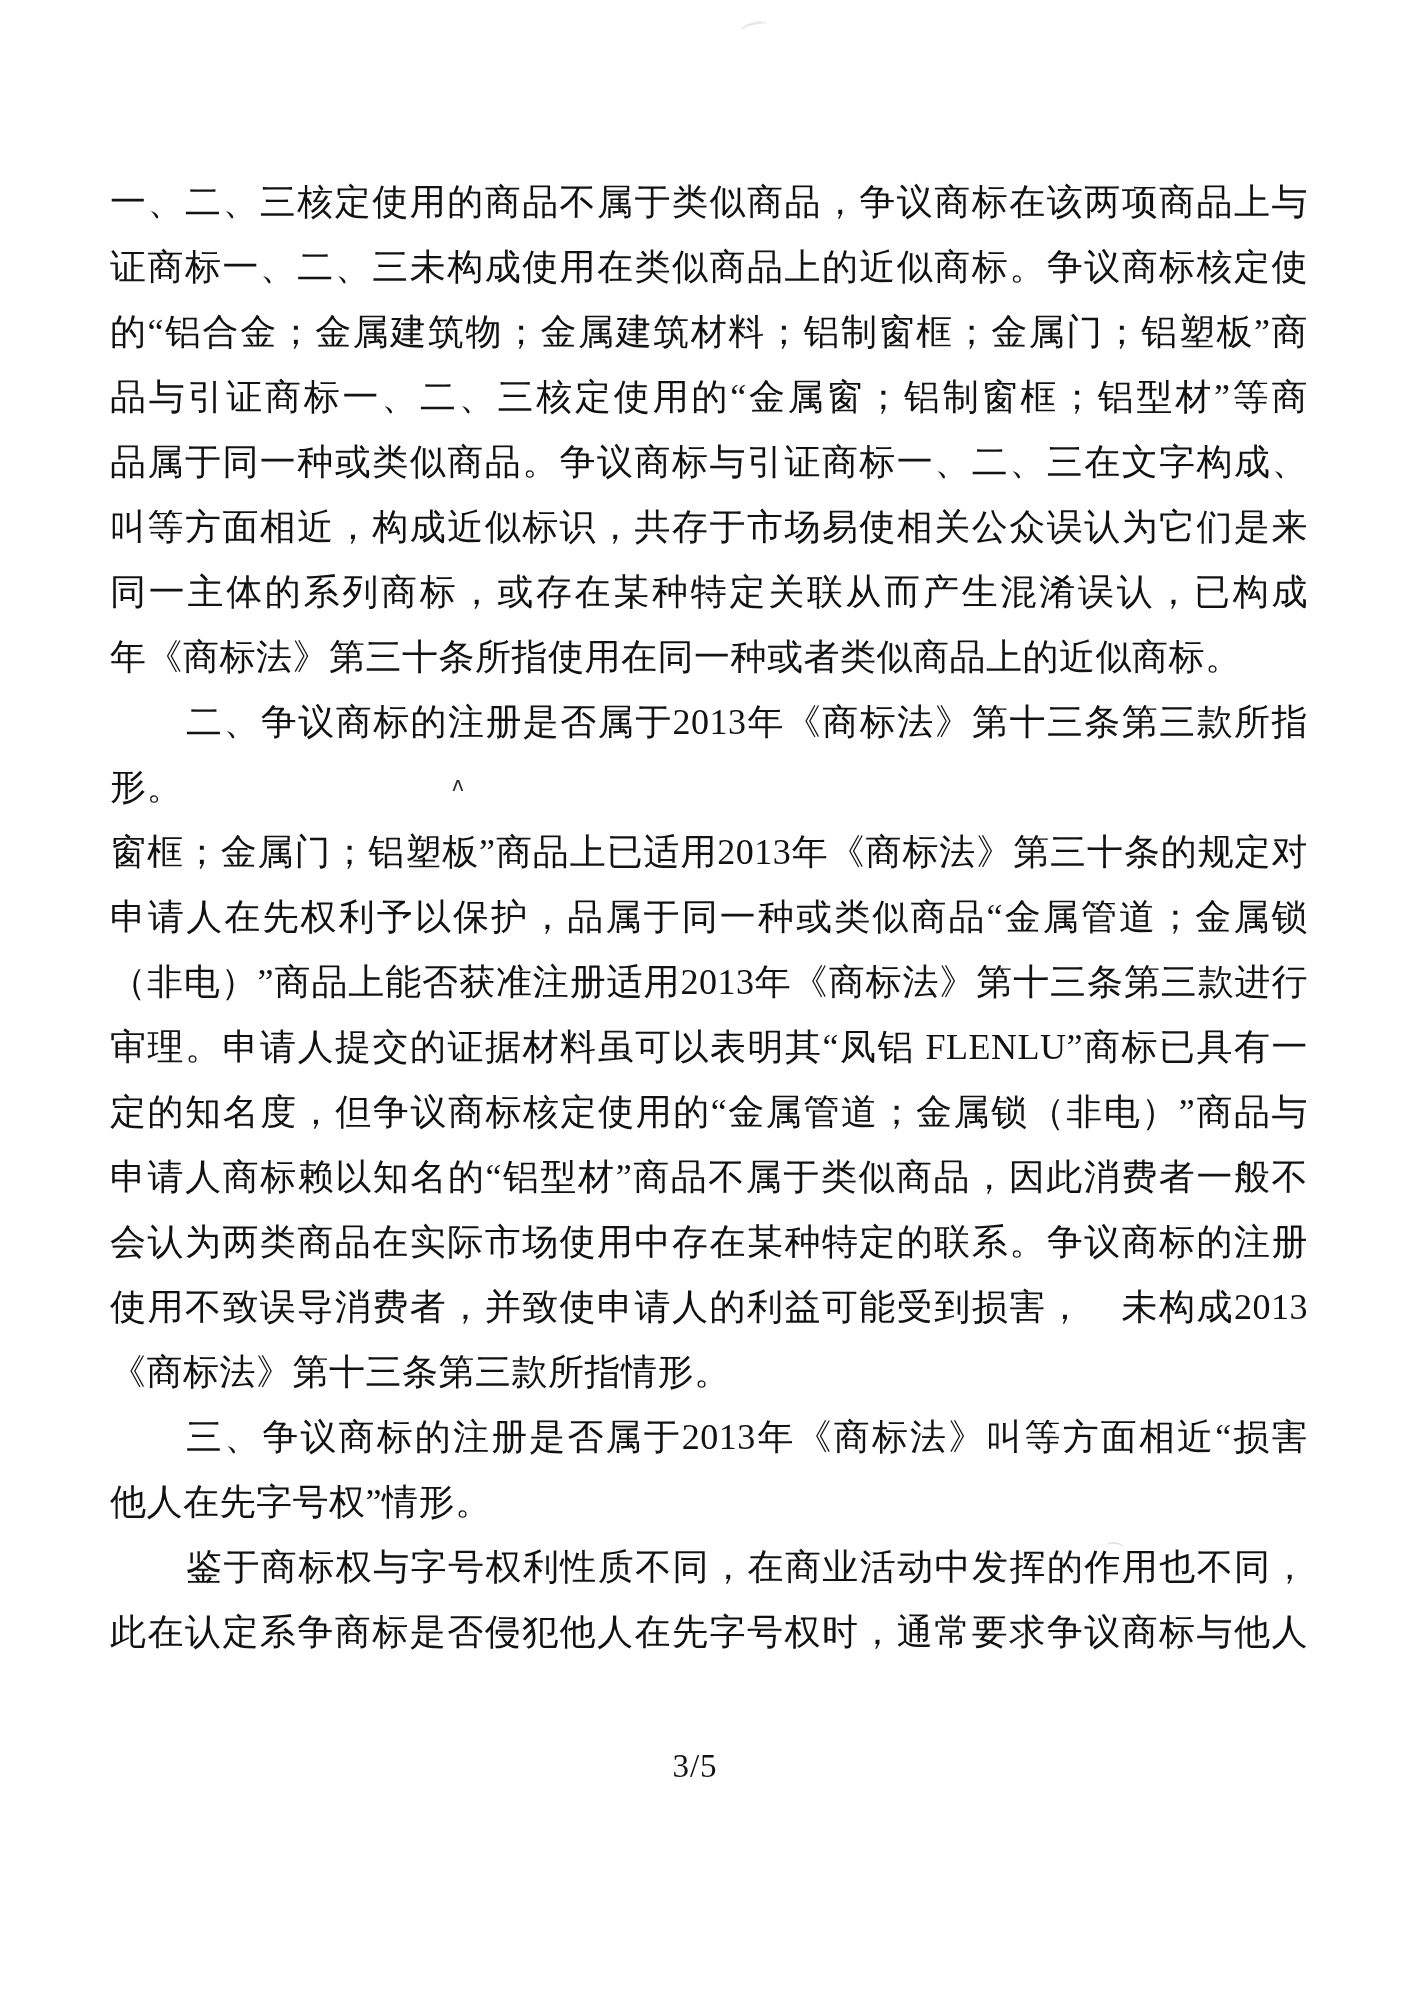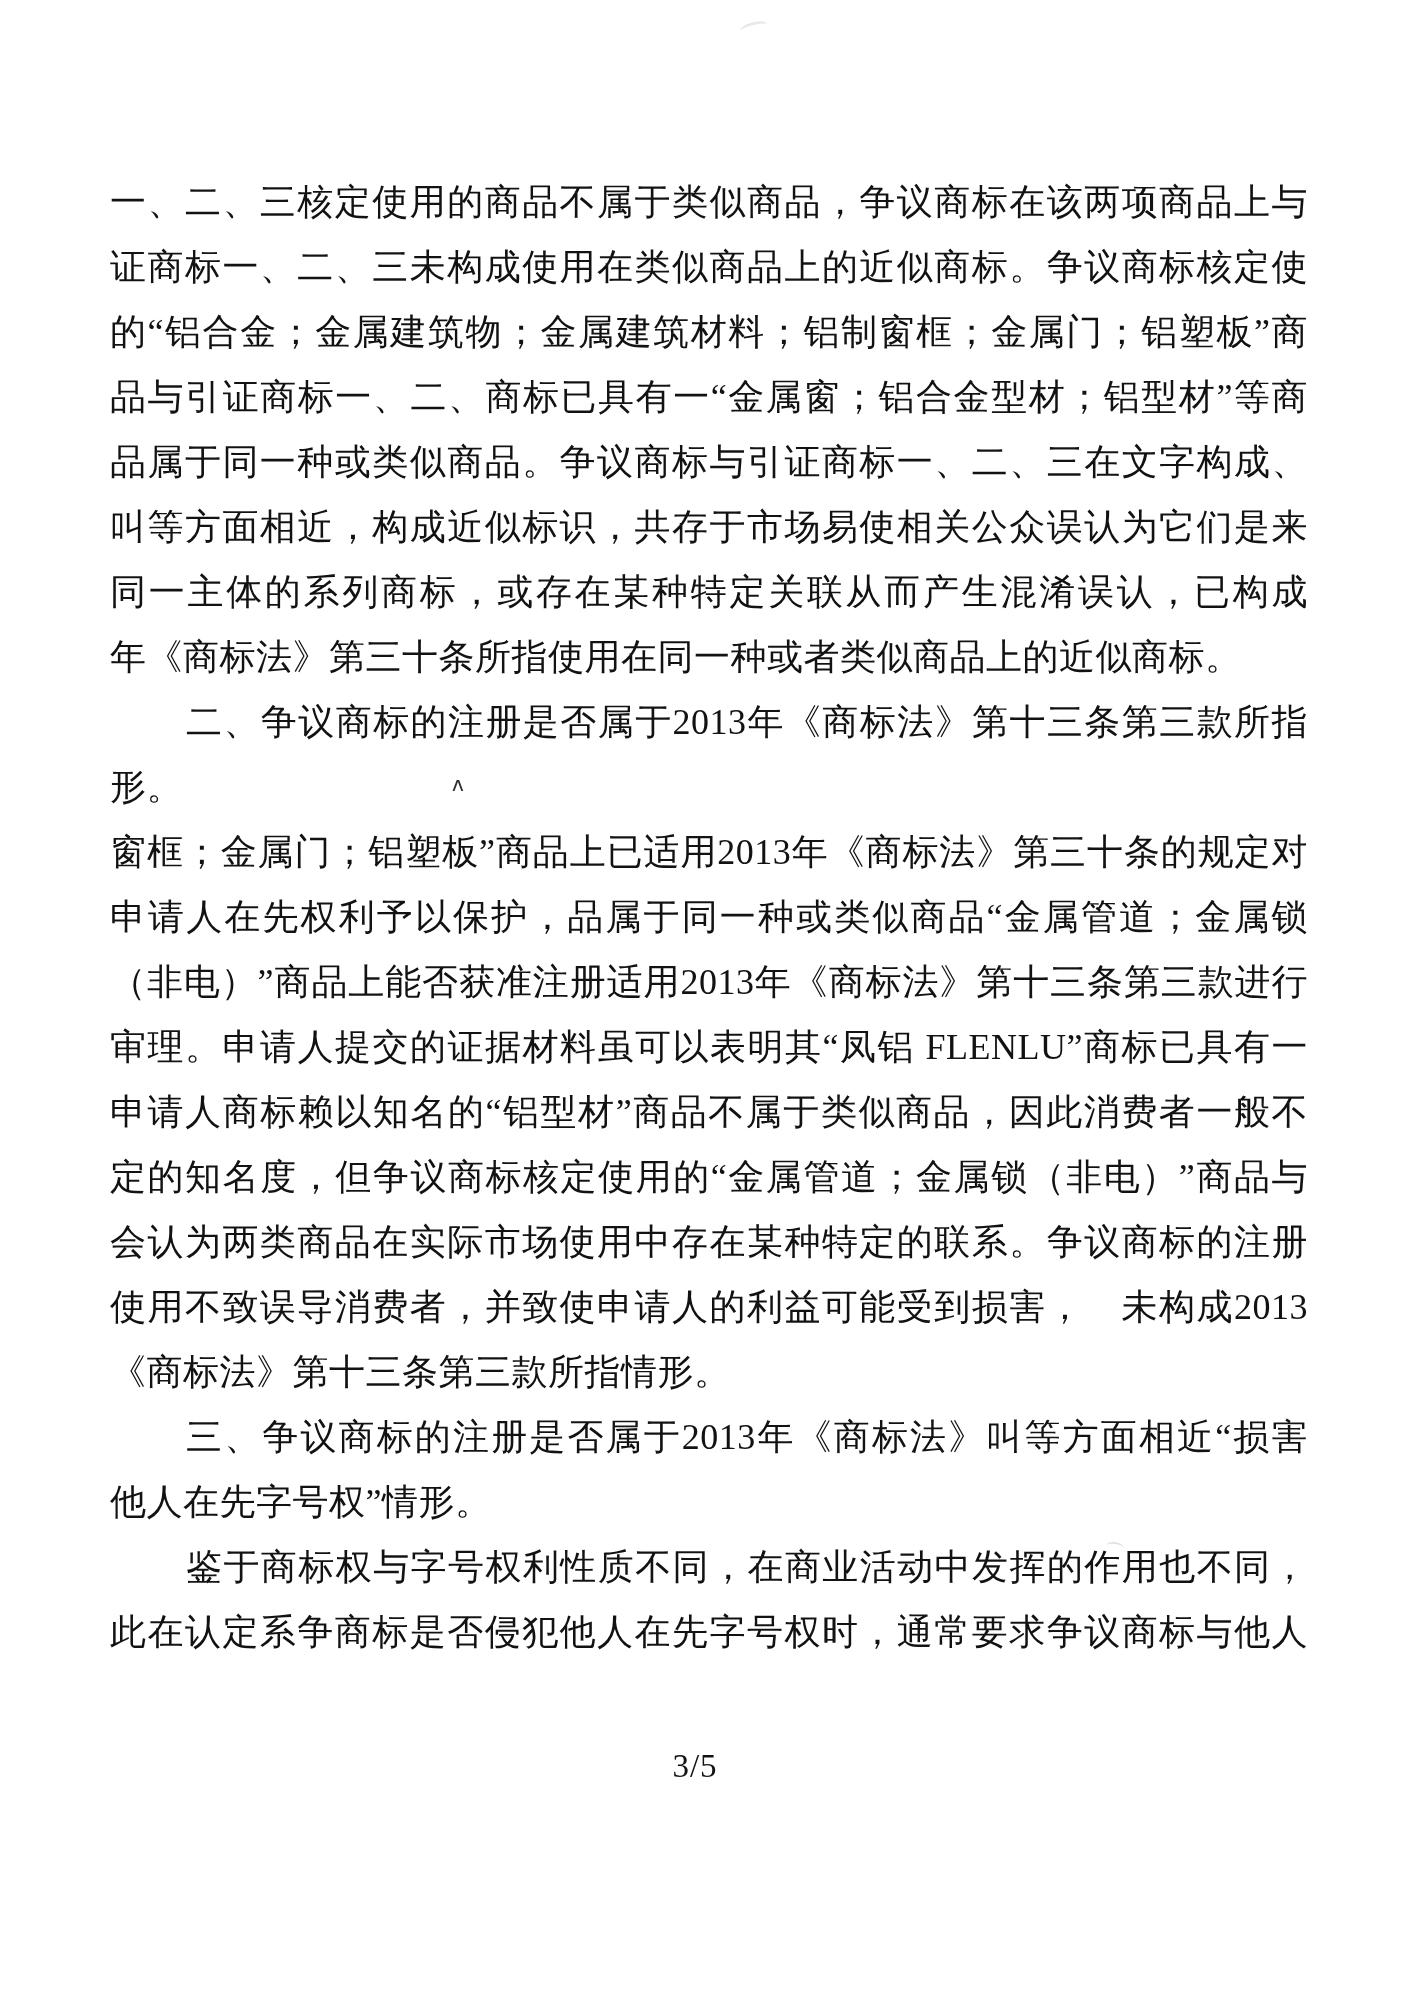--- a/index.html
+++ b/index.html
@@ -83,33 +83,33 @@
 <body>
 
 <div class="page">
 
   <div class="smudge-top"></div>
 
   <div class="content" id="text-content">
       <div class="line justify">一、二、三核定使用的商品不属于类似商品，争议商标在该两项商品上与引</div>
       <div class="line justify">证商标一、二、三未构成使用在类似商品上的近似商标。争议商标核定使用</div>
       <div class="line justify">的“铝合金；金属建筑物；金属建筑材料；铝制窗框；金属门；铝塑板”商</div>
-      <div class="line justify">品与引证商标一、二、商标已具有一“金属窗；铝合金型材；铝型材”等商</div>
+      <div class="line justify">品与引证商标一、二、三核定使用的“金属窗；铝制窗框；铝型材”等商</div>
       <div class="line justify">品属于同一种或类似商品。争议商标与引证商标一、二、三在文字构成、呼</div>
       <div class="line justify">叫等方面相近，构成近似标识，共存于市场易使相关公众误认为它们是来自</div>
       <div class="line justify">同一主体的系列商标，或存在某种特定关联从而产生混淆误认，已构成2013</div>
       <div class="line">年《商标法》第三十条所指使用在同一种或者类似商品上的近似商标。</div>
       <div class="line indent justify">二、争议商标的注册是否属于2013年《商标法》第十三条第三款所指情</div>
       <div class="line">形。</div>
       <div class="line justify">窗框；金属门；铝塑板”商品上已适用2013年《商标法》第三十条的规定对</div>
       <div class="line justify">申请人在先权利予以保护，品属于同一种或类似商品“金属管道；金属锁</div>
       <div class="line justify">（非电）”商品上能否获准注册适用2013年《商标法》第十三条第三款进行</div>
       <div class="line justify">审理。申请人提交的证据材料虽可以表明其“凤铝 FLENLU”商标已具有一</div>
+      <div class="line justify">定的知名度，但争议商标核定使用的“金属管道；金属锁（非电）”商品与</div>
       <div class="line justify">申请人商标赖以知名的“铝型材”商品不属于类似商品，因此消费者一般不</div>
-      <div class="line justify">定的知名度，但争议商标核定使用的“金属管道；金属锁（非电）”商品与</div>
       <div class="line justify">会认为两类商品在实际市场使用中存在某种特定的联系。争议商标的注册和</div>
       <div class="line justify">使用不致误导消费者，并致使申请人的利益可能受到损害，　未构成2013年</div>
       <div class="line">《商标法》第十三条第三款所指情形。</div>
       <div class="line indent justify">三、争议商标的注册是否属于2013年《商标法》叫等方面相近“损害</div>
       <div class="line">他人在先字号权”情形。</div>
       <div class="line indent justify">鉴于商标权与字号权利性质不同，在商业活动中发挥的作用也不同，因</div>
       <div class="line justify">此在认定系争商标是否侵犯他人在先字号权时，通常要求争议商标与他人在</div>
     </div>
 
   <span class="caret-mark">ʌ</span>

